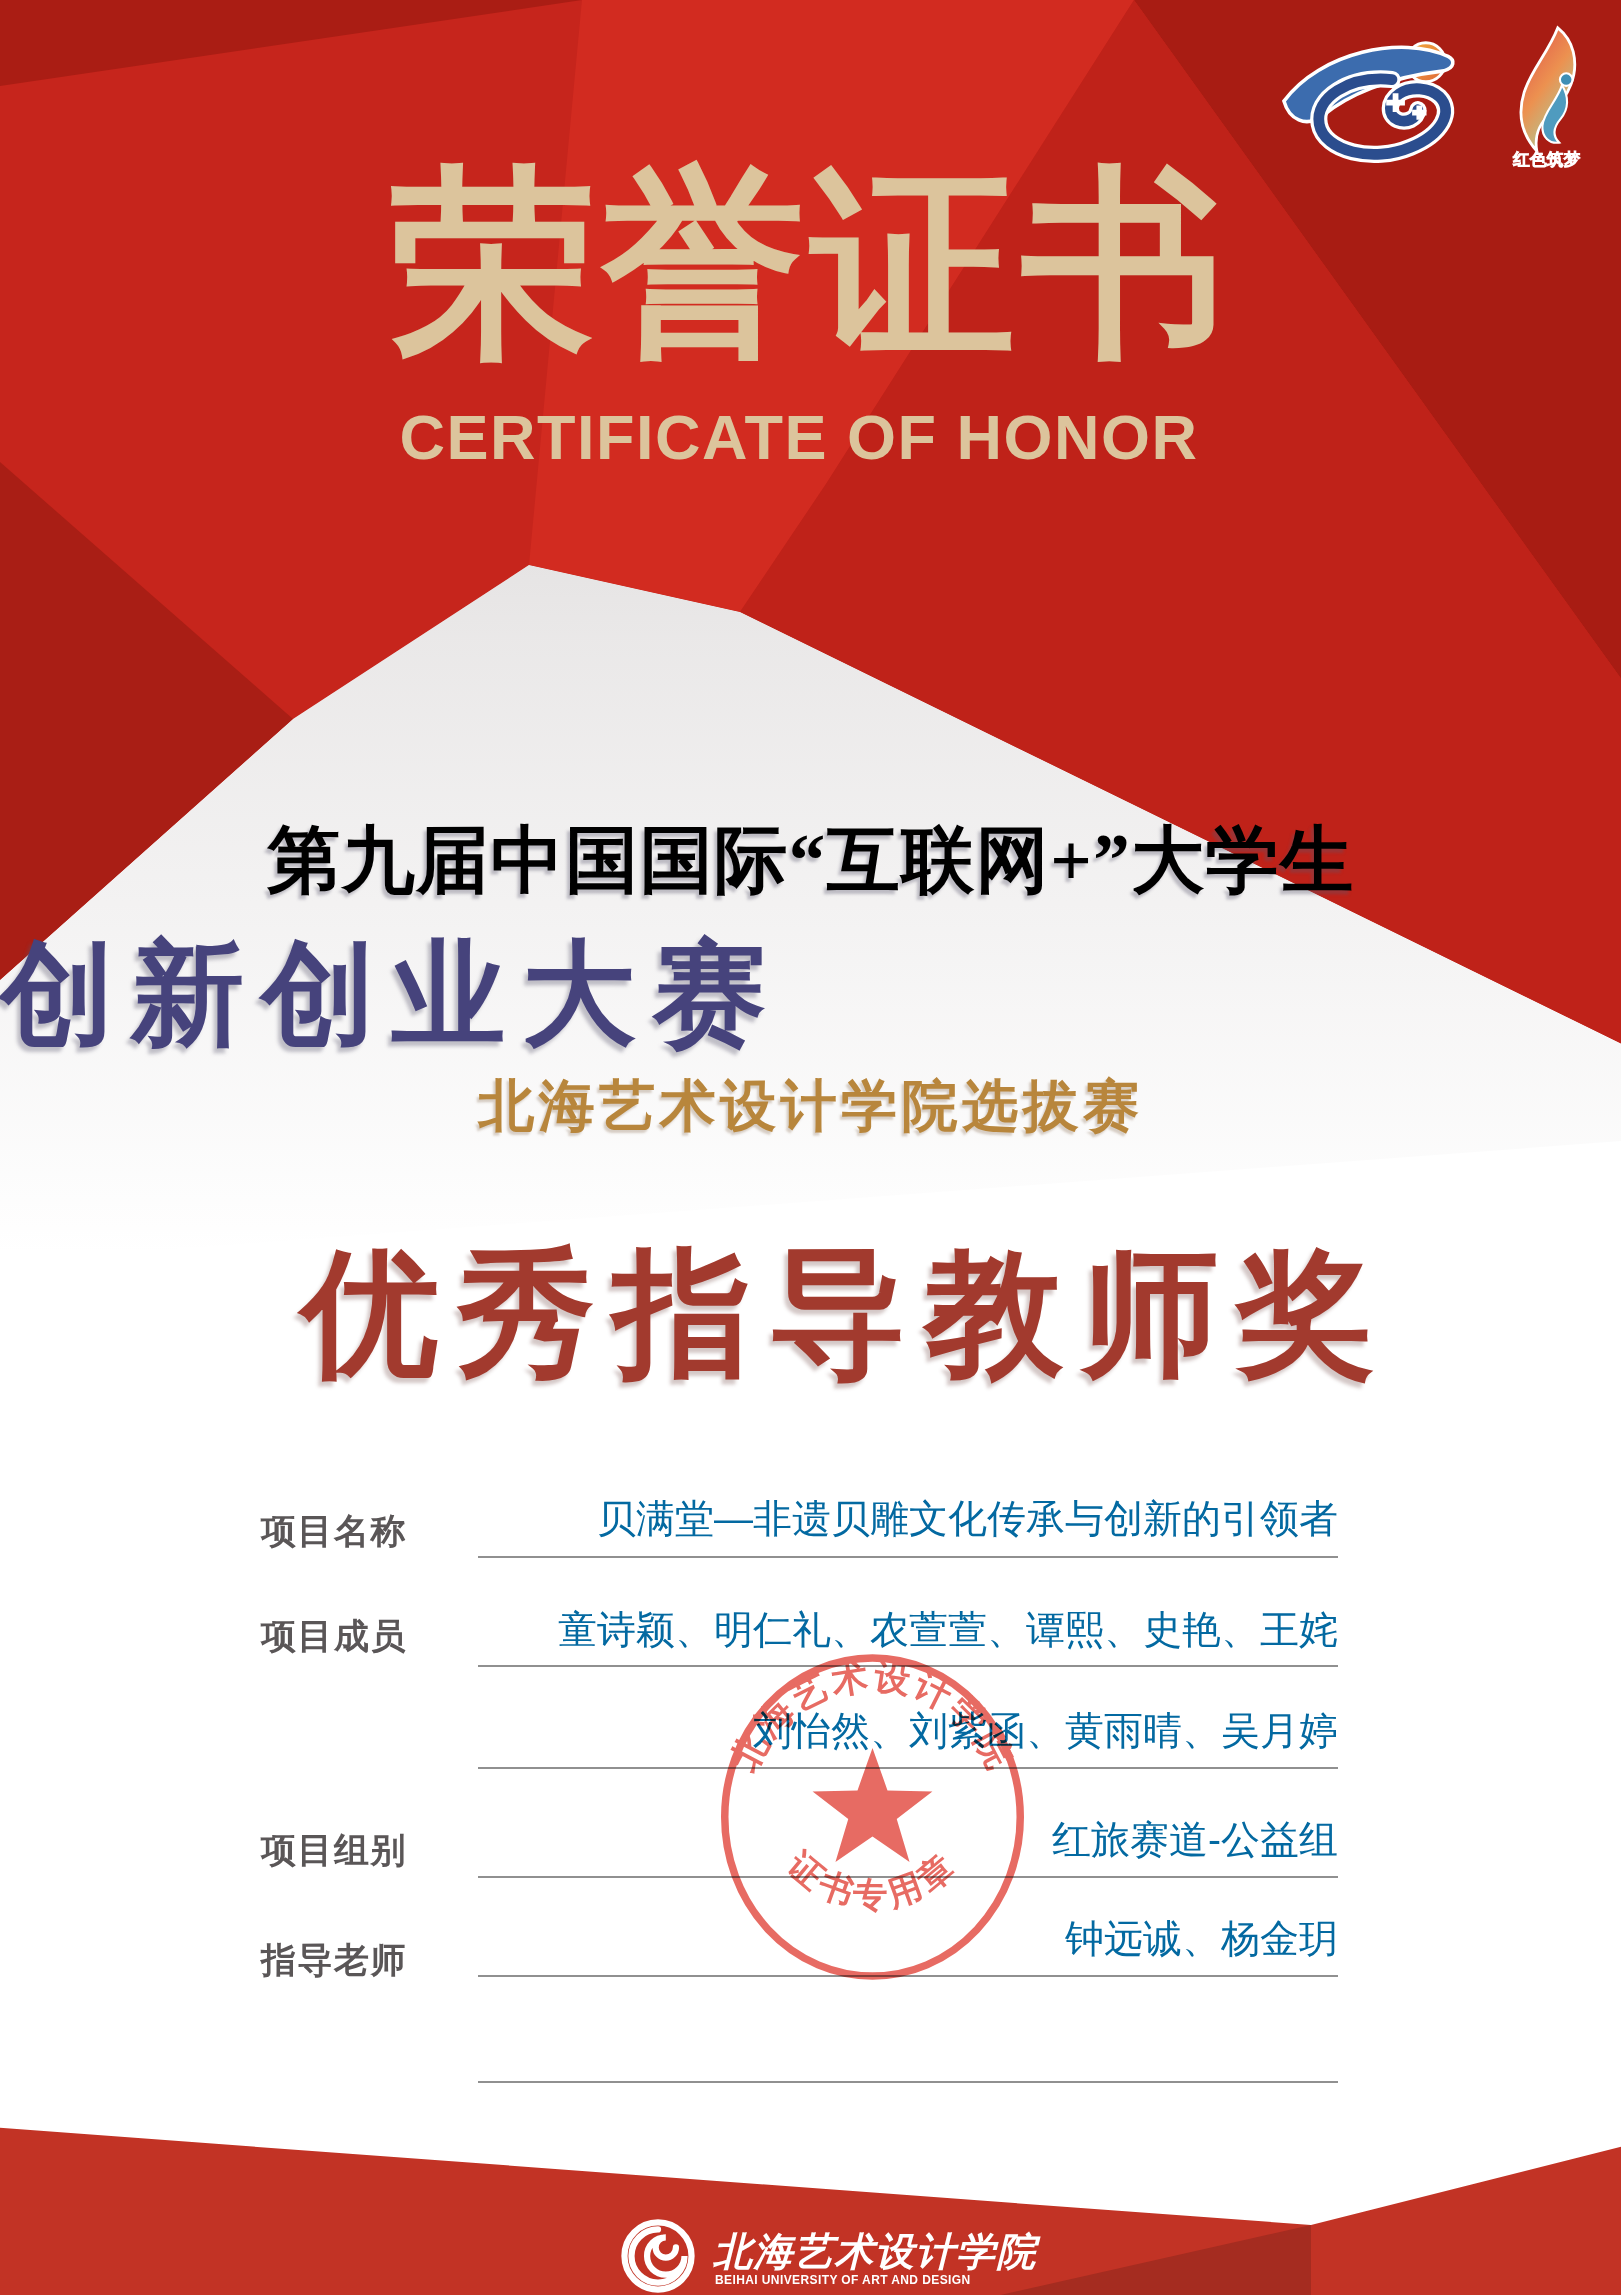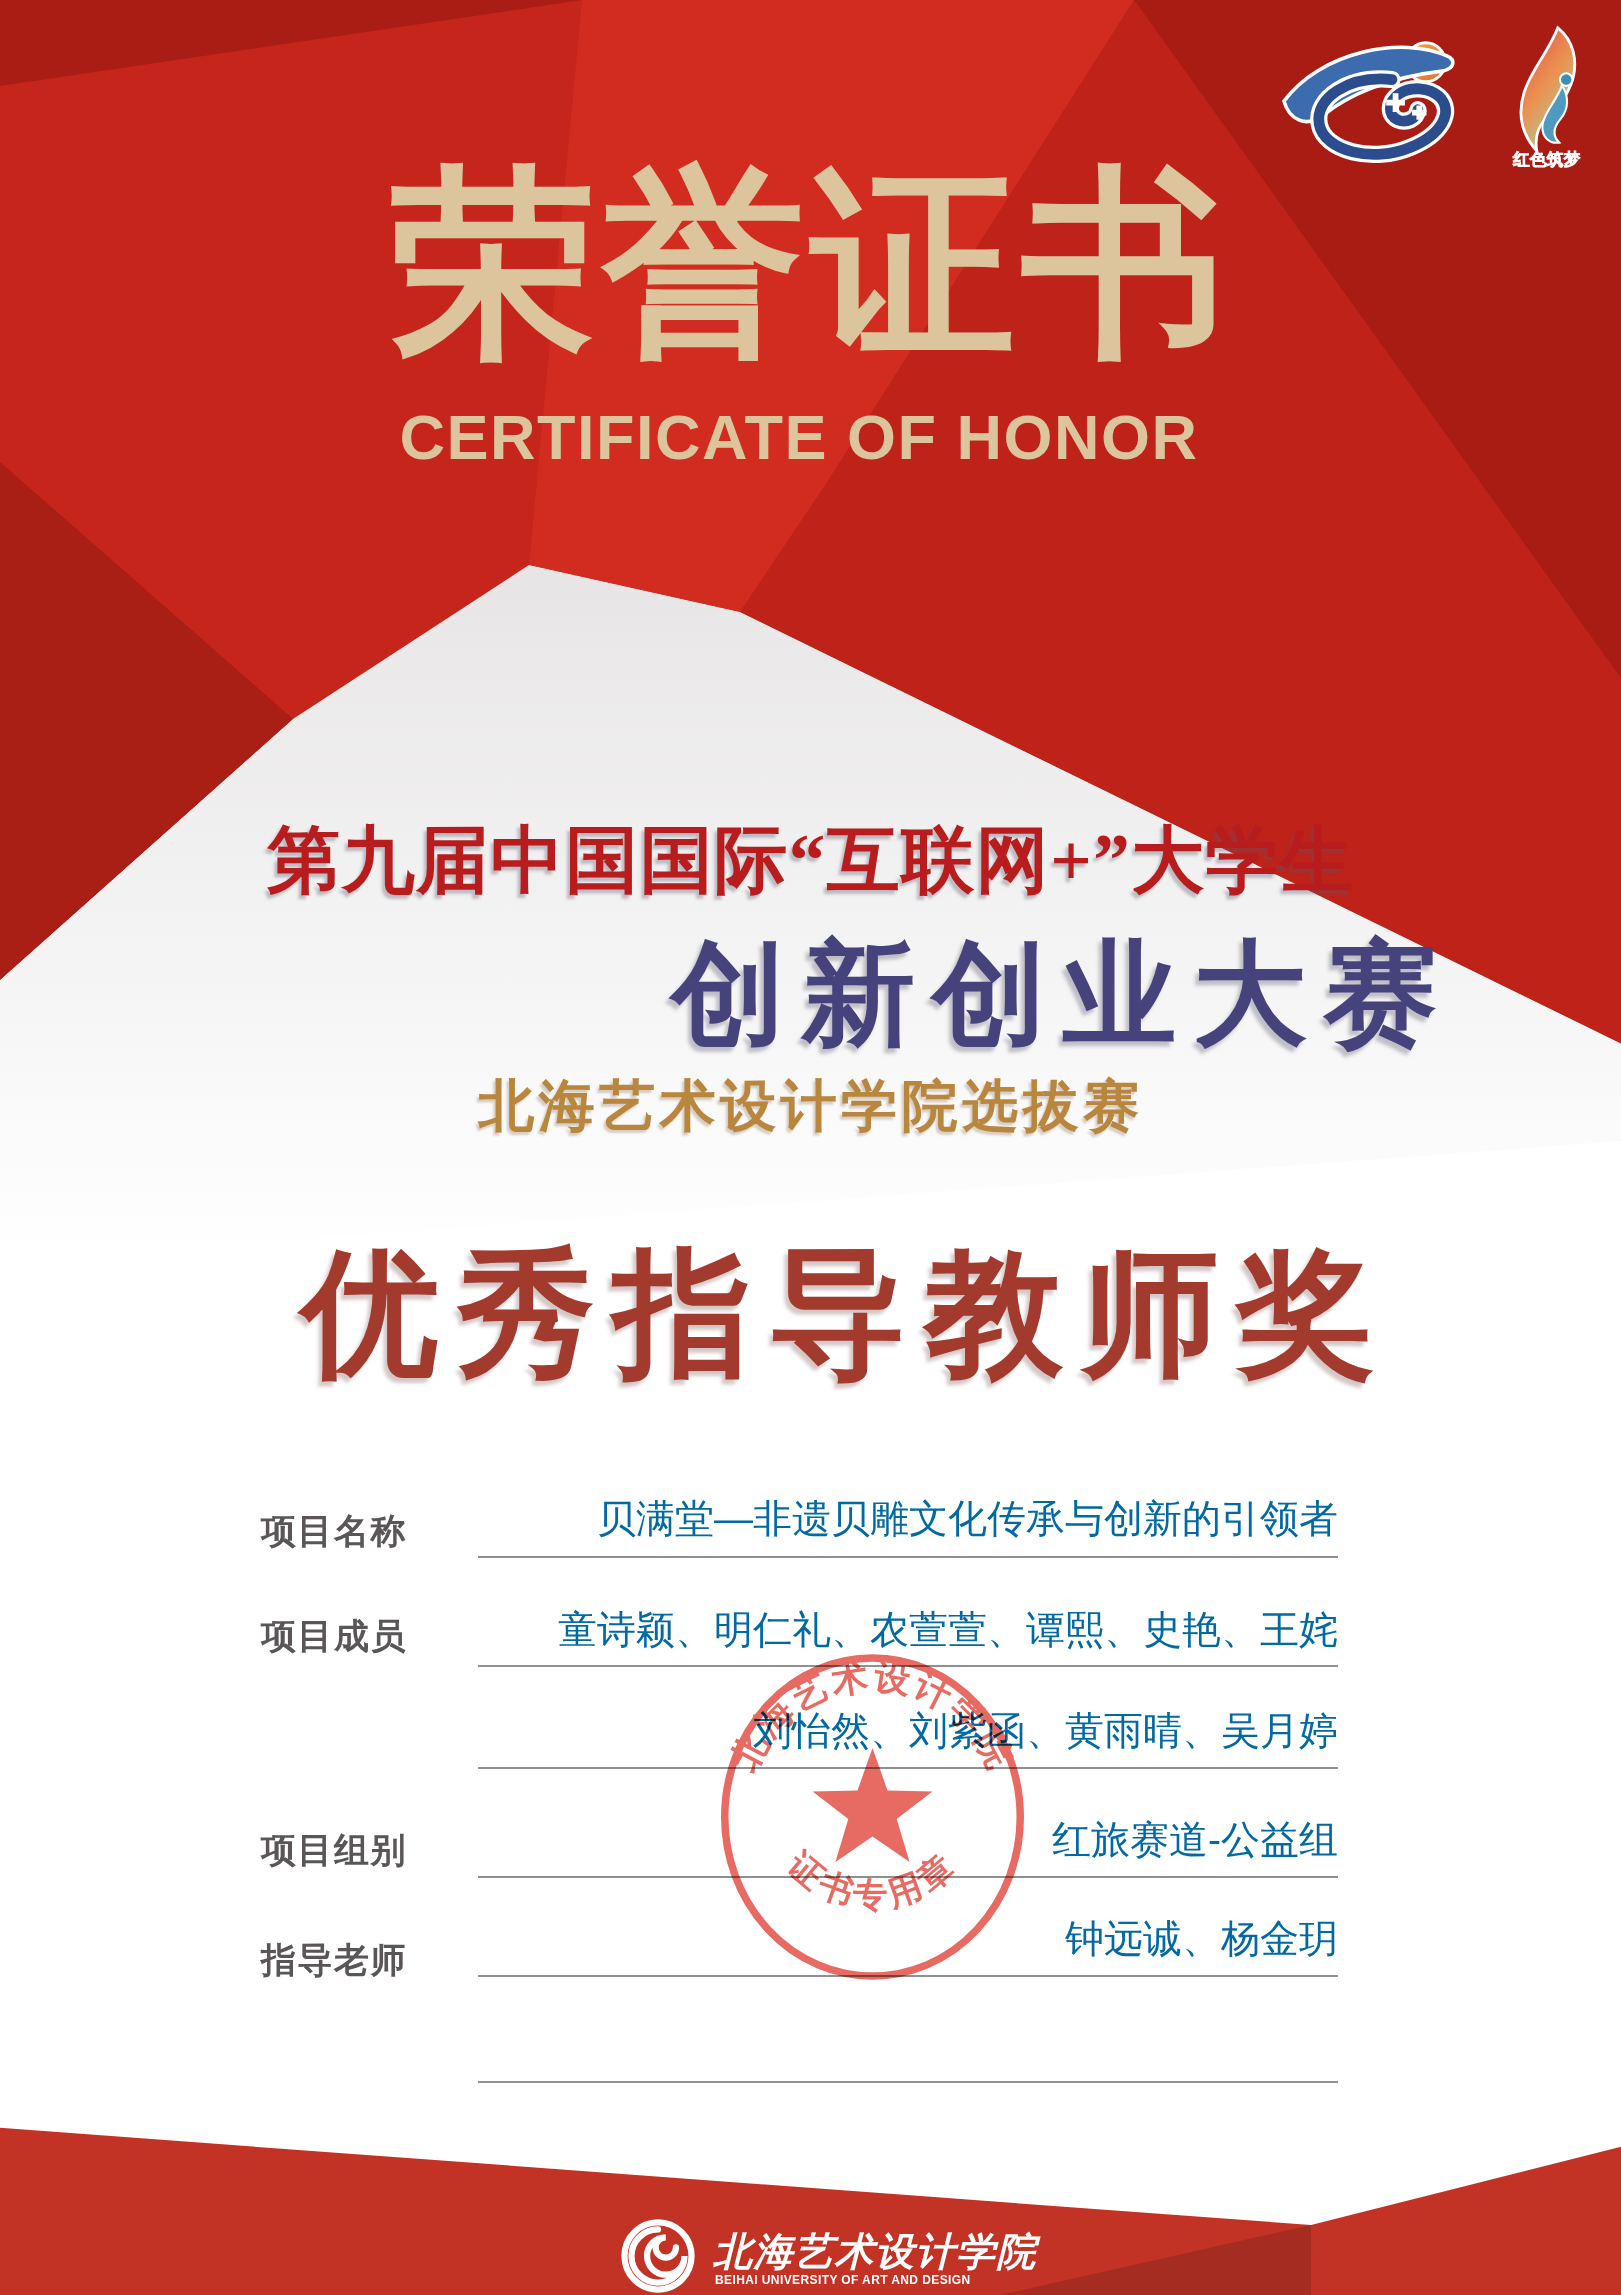--- a/index.html
+++ b/index.html
@@ -34,25 +34,25 @@
     font-size:63px;font-weight:bold;letter-spacing:1.5px;color:#dcc49c;
     font-family:"Liberation Sans","DejaVu Sans",sans-serif;
   }
   
   .logo-internet{position:absolute;left:1277px;top:32px;width:204px;height:144px;}
   .logo-flame{position:absolute;left:1502px;top:25px;width:92px;height:147px;}
   
   .h-serif{font-family:"Liberation Serif","DejaVu Serif",serif;font-weight:bold;}
   .heading1{
     position:absolute;left:0;top:812px;width:1622px;text-align:center;
-    font-size:73px;color:#b91c1c;letter-spacing:1.5px;
+    font-size:73px;color:#000000;letter-spacing:1.5px;
     text-shadow:-3px 3.8px 3px rgba(90,85,110,0.35);
   }
   .heading2{
-    position:absolute;left:0;top:918px;width:1454px;text-align:right;
+    position:absolute;left:0;top:918px;width:1454px;text-align:left;
     font-size:114px;color:#46437c;letter-spacing:16.5px;
     text-shadow:-3.8px 4.5px 3.8px rgba(90,85,110,0.35);
   }
   .heading3{
     position:absolute;left:0;top:1069px;width:1622px;text-align:center;
     font-size:56px;color:#b8863c;letter-spacing:4.5px;
     text-shadow:-2.3px 3px 2.3px rgba(130,100,70,0.30);
   }
   .award{
     position:absolute;left:0;top:1222px;width:1622px;text-align:center;

